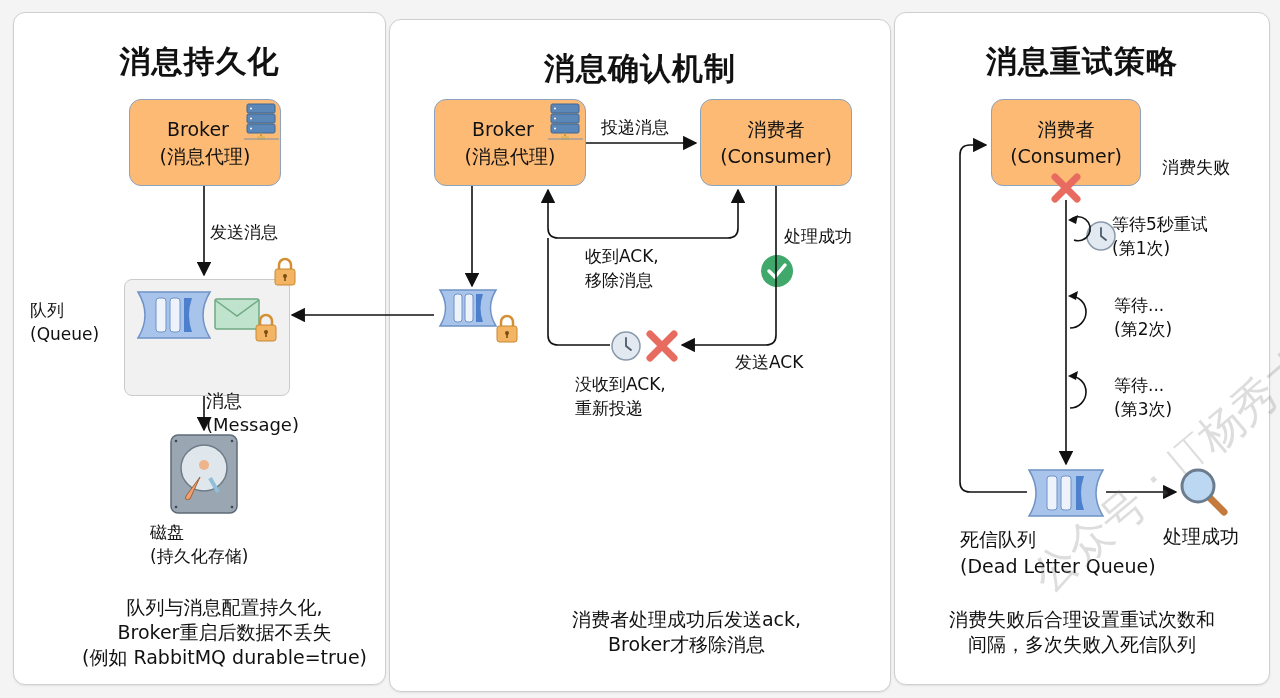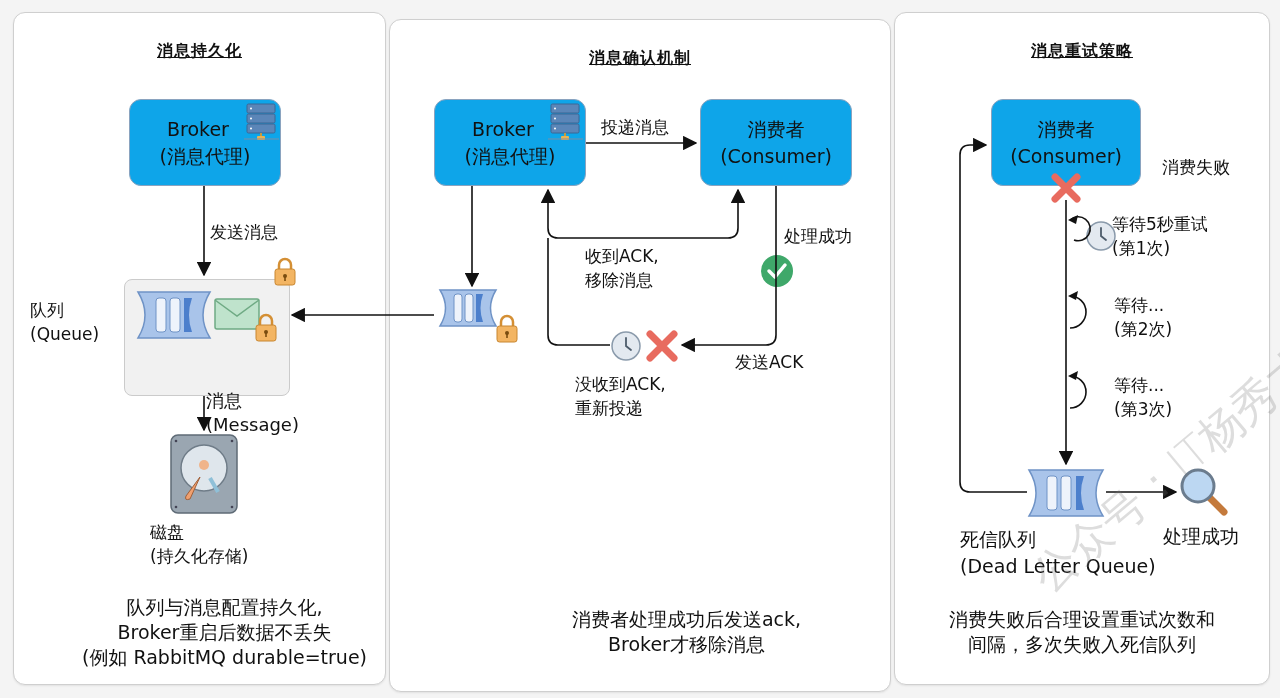--- a/index.html
+++ b/index.html
@@ -8,24 +8,24 @@
     font-family:"DejaVu Sans","Liberation Sans",sans-serif; color:#111;
   }
   .panel {
     position:absolute; top:12px; height:673px; background:#fff;
     border:1.5px solid #cfcfcf; border-radius:12px; box-sizing:border-box;
     box-shadow:0 1px 2px rgba(0,0,0,0.08);
   }
   #p1 { left:13px; width:373px; }
   #p2 { left:389px; width:502px;margin-top:7px; }
   #p3 { left:894px; width:376px; }
-  .ptitle { position:absolute; top:28px; left:0; width:100%; text-align:center; font-size:16px; font-weight:bold; letter-spacing:1px;text-decoration:underline; }
+  .ptitle { position:absolute; top:28px; left:0; width:100%; text-align:center; font-size:31px; font-weight:bold; letter-spacing:1px; }
   .abs { position:absolute; }
   .box {
-    position:absolute; background:#0ea5e9; border:1.5px solid #8aa3bf; border-radius:12px; box-sizing:border-box;
+    position:absolute; background:#fdba74; border:1.5px solid #8aa3bf; border-radius:12px; box-sizing:border-box;
     display:flex; flex-direction:column; align-items:center; justify-content:center; text-align:center;
     font-size:19px; line-height:27px;
   }
   .lbl { position:absolute; font-size:17px; line-height:24px; white-space:nowrap; }
   .center { text-align:left; }
   .caption { position:absolute; font-size:19px; line-height:25px; text-align:center; white-space:nowrap; }
   svg.overlay { position:absolute; left:0; top:0; pointer-events:none; }
   .watermark { position:absolute; left:1020px; top:560px; font-size:44px; color:rgba(120,120,120,0.25); transform:rotate(-40deg); transform-origin:left top; white-space:nowrap; font-weight:300; }
 </style>
 </head>

